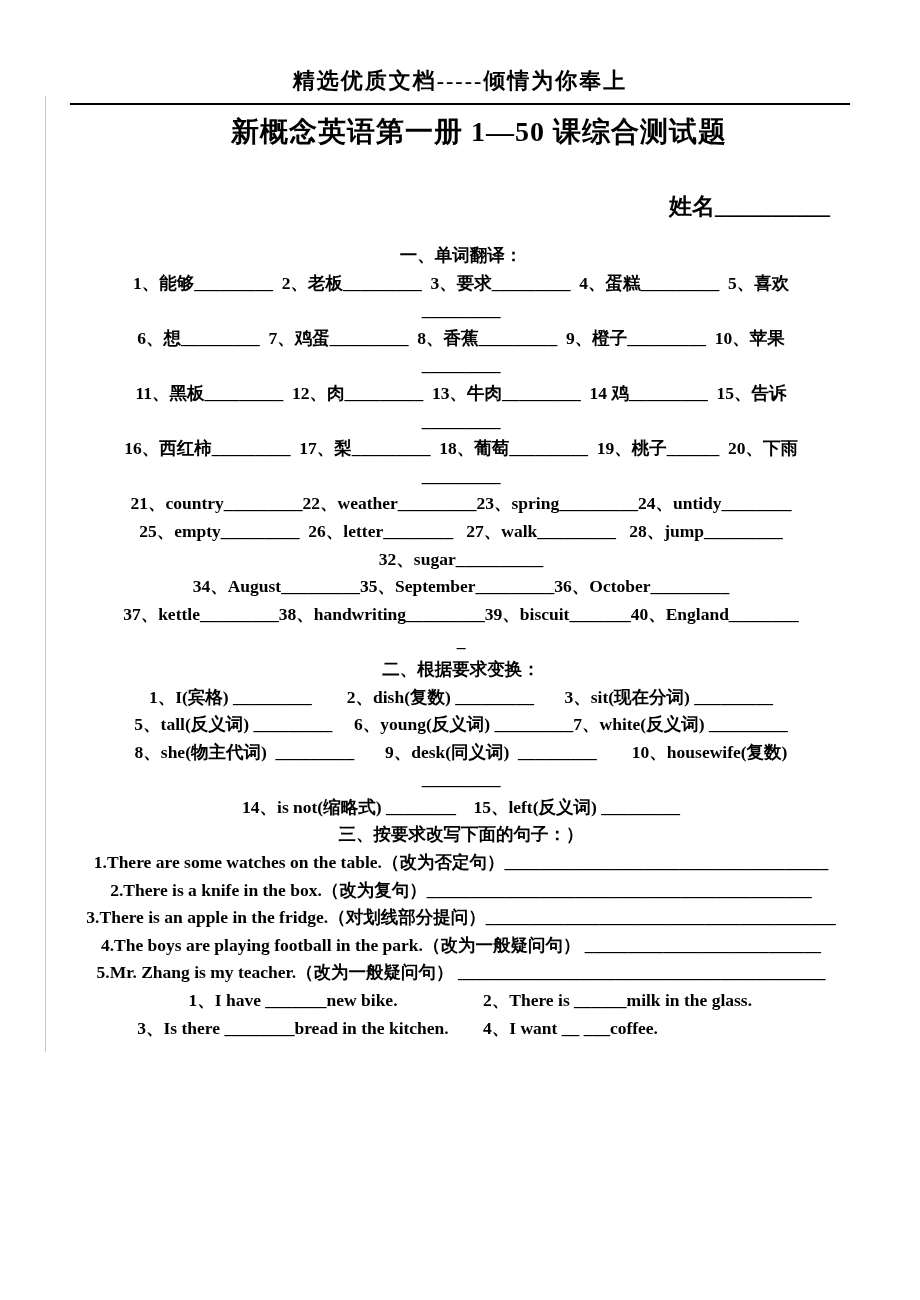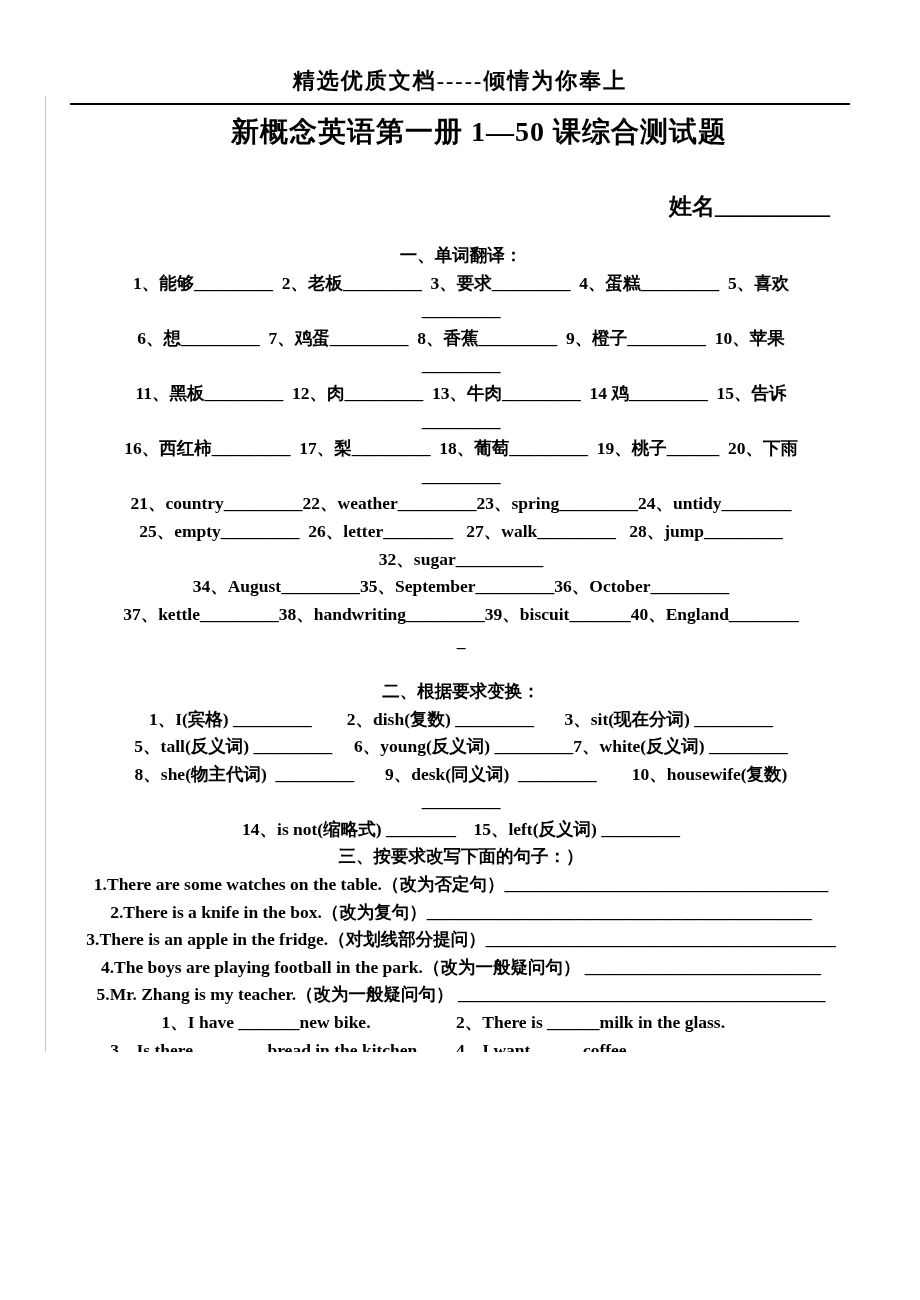--- a/index.html
+++ b/index.html
@@ -52,24 +52,24 @@
     margin: 20px 74px 0 76px;
     font-size: 17.5px;
     font-weight: bold;
     line-height: 27.6px;
   }
   .line {
     white-space: pre;
     overflow: hidden;
     text-align: center;
   }
-  .gap-top { margin-top: 22px; }
+  .gap-top { }
   .cols { display: flex; }
   .col-a { flex: 0 0 395px; white-space: pre; overflow: hidden; }
-  .col-a.w380 { flex-basis: 380px; }
+  .col-a.w380 { flex-basis: 380px; margin-left: 27px; }
   .col-b { white-space: pre; overflow: hidden; }
   .doc-footer {
     position: absolute;
     left: 0; right: 0; top: 1180px;
     text-align: center;
     font-size: 19px;
     color: #0f172a;
     letter-spacing: 1px;
   }
 </style>

